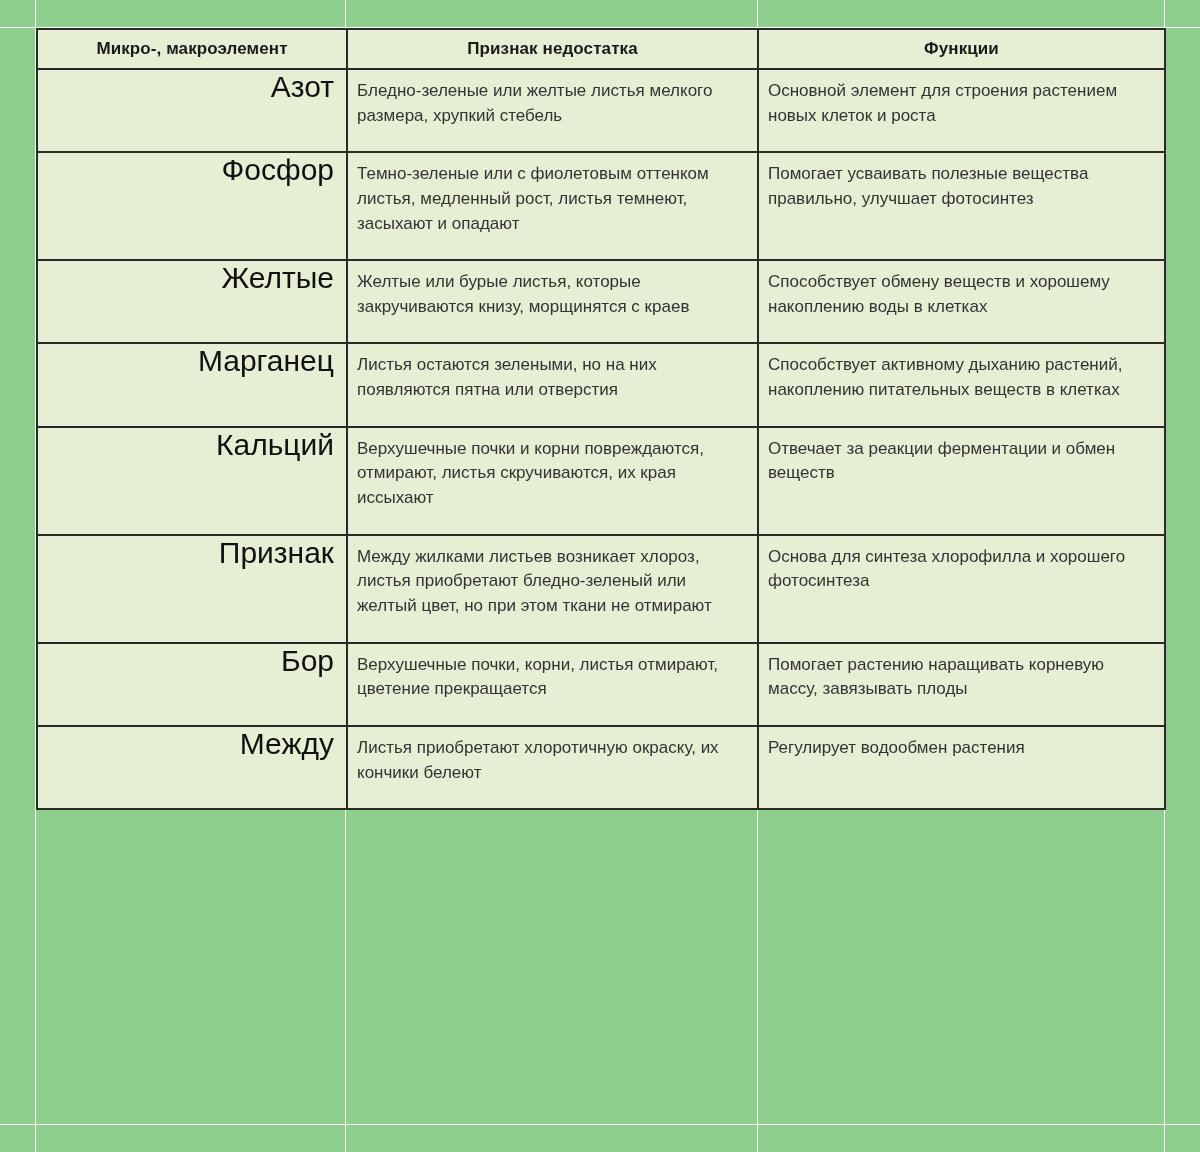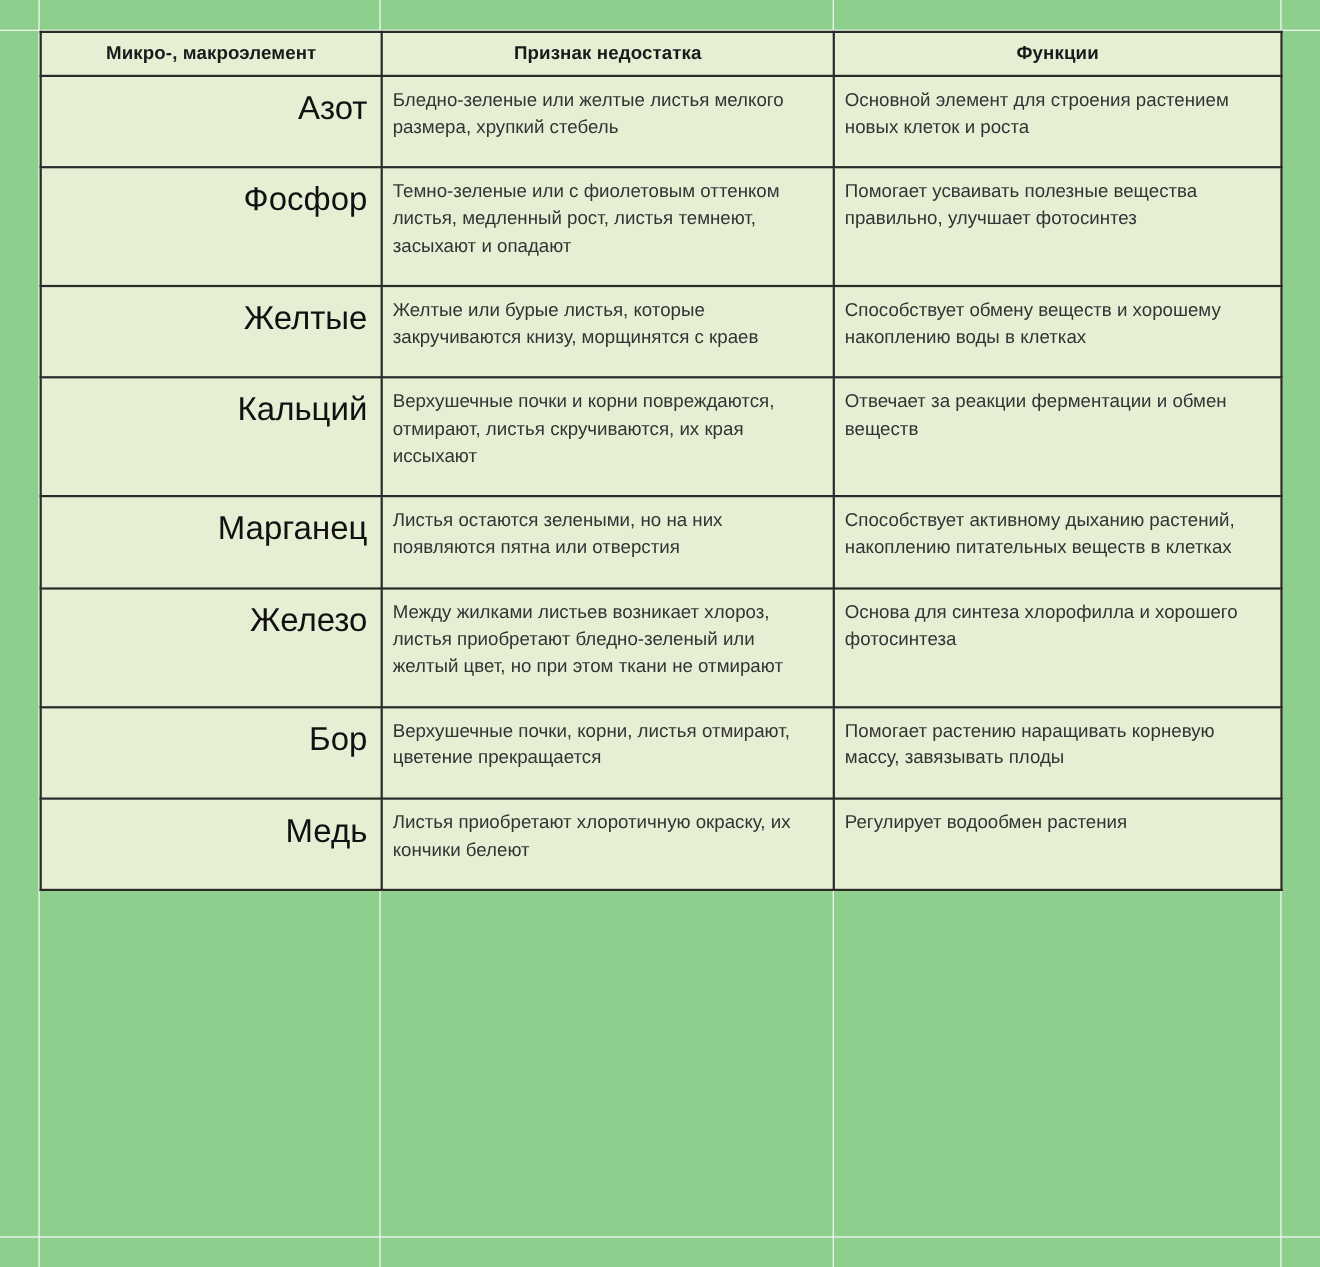--- a/index.html
+++ b/index.html
@@ -73,21 +73,21 @@
   }
 
   col.c1 { width: 310px; }
   col.c2 { width: 411px; }
   col.c3 { width: 407px; }
 
   td.element {
     text-align: right;
     font-size: 30px;
     color: #111111;
-    padding: 12px 12px 10px 8px;
+    padding: 0 12px 10px 8px;
     line-height: 1.15;
     white-space: nowrap;
   }
 
   td.desc {
     font-size: 17px;
     color: #333333;
     line-height: 1.45;
     padding: 9px 8px 23px 9px;
   }
@@ -136,41 +136,41 @@
           <td class="element">Фосфор</td>
           <td class="desc">Темно-зеленые или с фиолетовым оттенком листья, медленный рост, листья темнеют, засыхают и опадают</td>
           <td class="desc">Помогает усваивать полезные вещества правильно, улучшает фотосинтез</td>
         </tr>
         <tr>
           <td class="element">Желтые</td>
           <td class="desc">Желтые или бурые листья, которые закручиваются книзу, морщинятся с краев</td>
           <td class="desc">Способствует обмену веществ и хорошему накоплению воды в клетках</td>
         </tr>
         <tr>
+          <td class="element">Марганец</td>
+          <td class="desc">Листья остаются зелеными, но на них появляются пятна или отверстия</td>
+          <td class="desc">Способствует активному дыханию растений, накоплению питательных веществ в клетках</td>
+        </tr>
+        <tr>
           <td class="element">Кальций</td>
           <td class="desc">Верхушечные почки и корни повреждаются, отмирают, листья скручиваются, их края иссыхают</td>
           <td class="desc">Отвечает за реакции ферментации и обмен веществ</td>
         </tr>
         <tr>
-          <td class="element">Марганец</td>
-          <td class="desc">Листья остаются зелеными, но на них появляются пятна или отверстия</td>
-          <td class="desc">Способствует активному дыханию растений, накоплению питательных веществ в клетках</td>
-        </tr>
-        <tr>
-          <td class="element">Железо</td>
+          <td class="element">Признак</td>
           <td class="desc">Между жилками листьев возникает хлороз, листья приобретают бледно-зеленый или желтый цвет, но при этом ткани не отмирают</td>
           <td class="desc">Основа для синтеза хлорофилла и хорошего фотосинтеза</td>
         </tr>
         <tr>
           <td class="element">Бор</td>
           <td class="desc">Верхушечные почки, корни, листья отмирают, цветение прекращается</td>
           <td class="desc">Помогает растению наращивать корневую массу, завязывать плоды</td>
         </tr>
         <tr>
-          <td class="element">Медь</td>
+          <td class="element">Между</td>
           <td class="desc">Листья приобретают хлоротичную окраску, их кончики белеют</td>
           <td class="desc">Регулирует водообмен растения</td>
         </tr>
       </tbody>
     </table>
   </div>
 
   <div class="bottom-strip"></div>
 </div>
 

